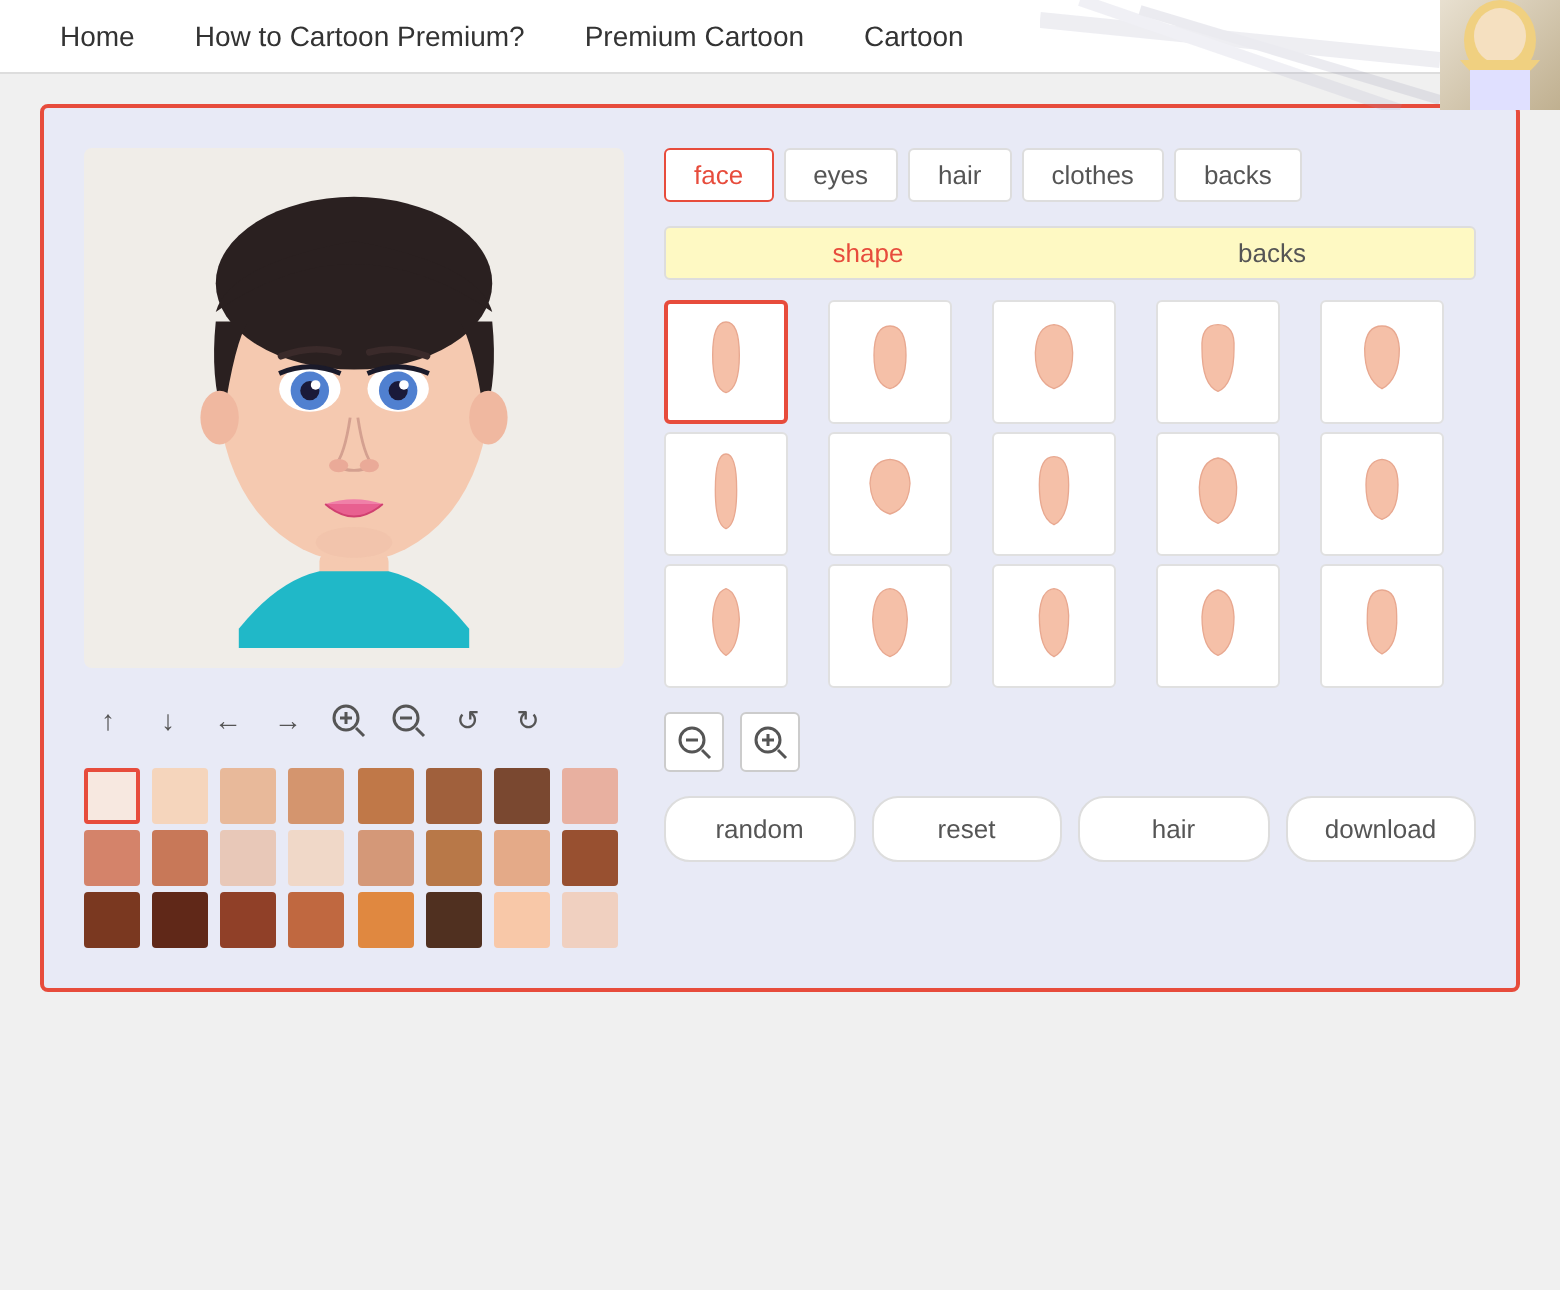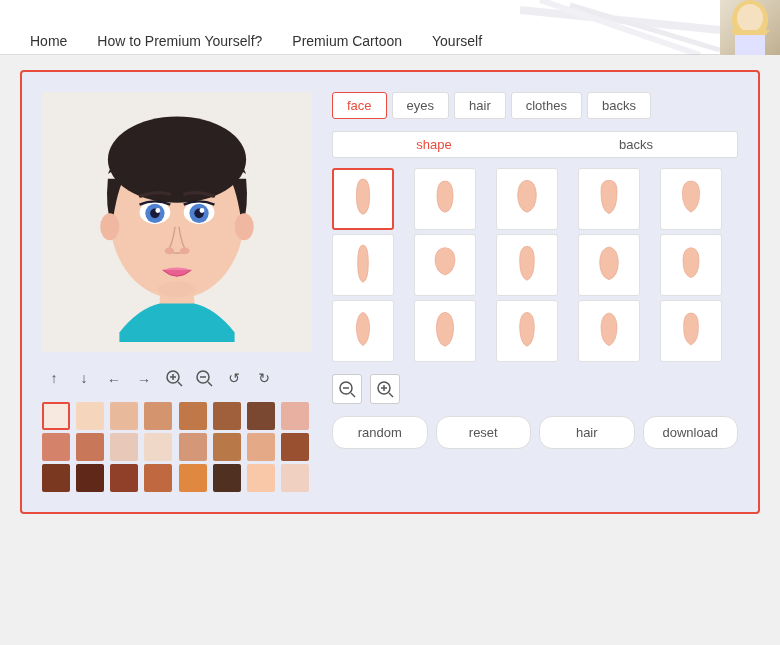--- a/index.html
+++ b/index.html
@@ -2,23 +2,23 @@
 <html><head>
   <meta charset="utf-8">
   <style>
     * { box-sizing: border-box; margin: 0; padding: 0; }
     body { font-family: Arial, sans-serif; background: #f0f0f0; }
 
     
     .nav {
       background: white;
       display: flex;
-      align-items: flex-end;
+      align-items: center;
       padding: 0 30px;
-      height: 55px;
+      height: 37px;
       border-bottom: 1px solid #ddd;
       position: relative;
     }
     .nav-item {
       margin-right: 30px;
       font-size: 14px;
       color: #333;
       cursor: pointer;
       padding: 5px 0;
     }
@@ -134,21 +134,21 @@
       border-color: #e74c3c;
       background: white;
       text-align: center;
     }
 
     
     .sub-tabs {
       display: flex;
       gap: 0;
       margin-bottom: 10px;
-      background: #ffffff;
+      background: #fef9c3;
       border: 1px solid #ddd;
       border-radius: 3px;
     }
     .sub-tab {
       padding: 5px 18px;
       font-size: 13px;
       cursor: pointer;
       color: #555;
       flex: 1;
       text-align: center;
@@ -237,23 +237,23 @@
 
 <nav class="nav">
   <div class="nav-bg-lines">
     <svg width="200" height="55">
       <line x1="0" y1="10" x2="200" y2="30" stroke="#9090b0" stroke-width="8"></line>
       <line x1="20" y1="0" x2="180" y2="55" stroke="#a0a0c0" stroke-width="6"></line>
       <line x1="50" y1="5" x2="200" y2="50" stroke="#8080a0" stroke-width="5"></line>
     </svg>
   </div>
   <span class="nav-item">Home</span>
-  <span class="nav-item">How to Premium Yourself?</span>
+  <span class="nav-item">How to Cartoon Premium?</span>
   <span class="nav-item">Premium Cartoon</span>
-  <span class="nav-item">Yourself</span>
+  <span class="nav-item">Cartoon</span>
   <div class="nav-avatar">
     <svg width="60" height="55" viewBox="0 0 60 55">
 
       <ellipse cx="30" cy="20" rx="18" ry="20" fill="#f0d080"></ellipse>
       <ellipse cx="30" cy="18" rx="13" ry="14" fill="#f5e0c0"></ellipse>
       <path d="M10 30 Q30 55 50 30" fill="#f0d080"></path>
       <rect x="15" y="35" width="30" height="20" fill="#e0e0ff"></rect>
     </svg>
   </div>
 </nav>

